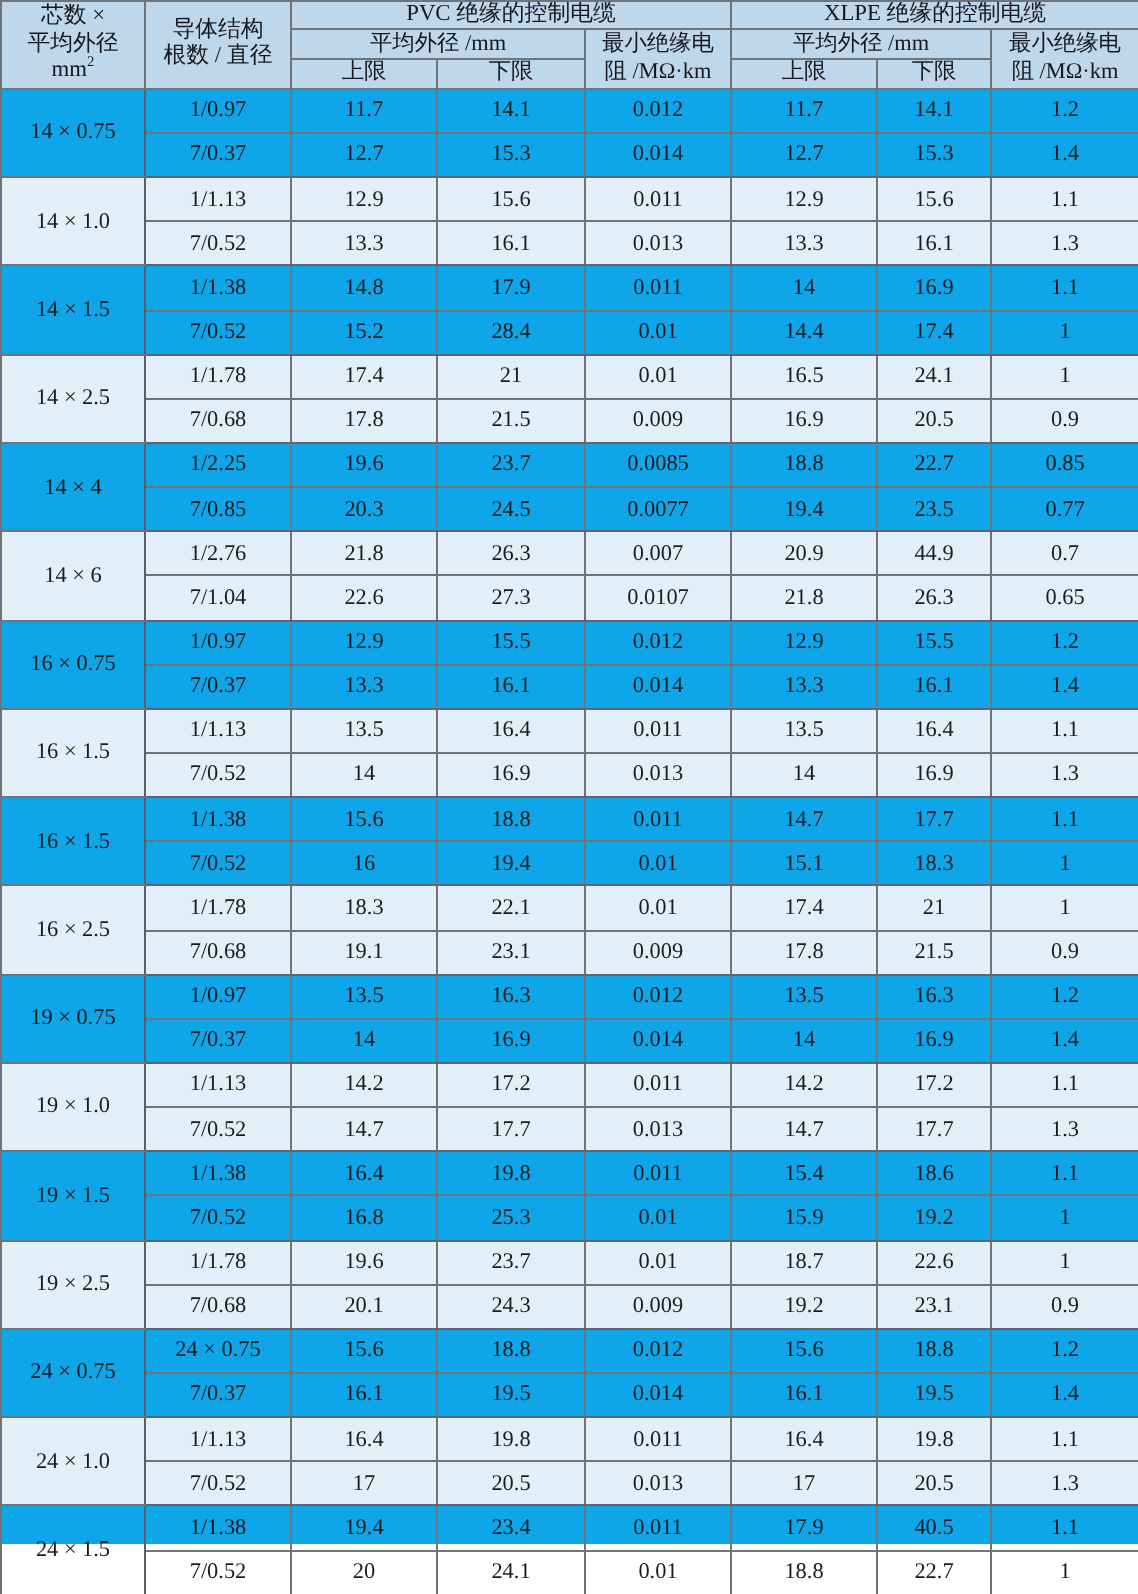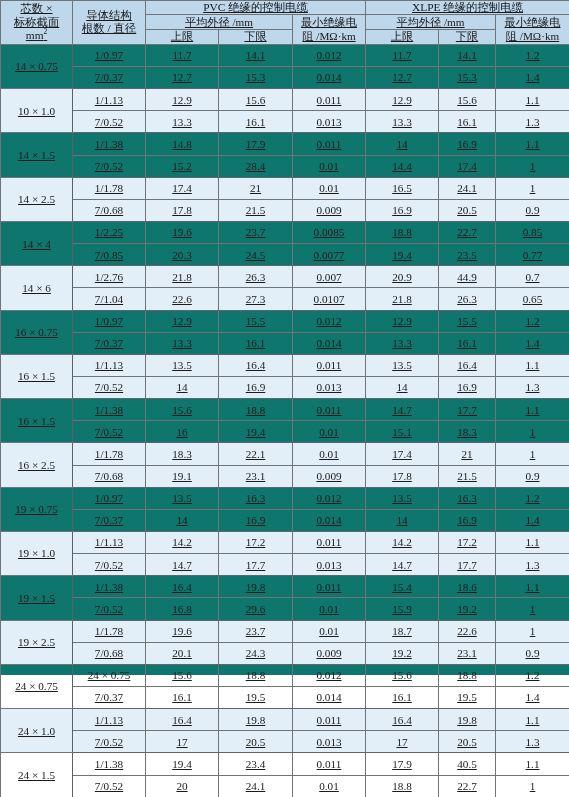--- a/index.html
+++ b/index.html
@@ -9,25 +9,24 @@
   }
   body {
     width: 569px;
     height: 797px;
     font-family: "Liberation Serif", "DejaVu Serif", serif;
     color: #1b1b1b;
     overflow: hidden;
   }
   #sheet {
     width: 569px;
-    height: 675px;
+    height: 772px;
     position: relative;
     box-sizing: border-box;
-    background: #0f766e;
-    text-decoration: underline;
+    background: #0ea5e9;
   }
   table.cable-table {
     border-collapse: collapse;
     table-layout: fixed;
     width: 569px;
     height: 797px;
     border: 1.4px solid #2b2b2b;
     box-sizing: border-box;
   }
   table.cable-table th,
@@ -104,21 +103,21 @@
       <col style="width:74px">
       <col style="width:73px">
       <col style="width:73px">
       <col style="width:57px">
       <col style="width:74px">
     </colgroup>
     <thead>
       <tr>
         <th class="hdr-top stack-cell" rowspan="3">
           <span class="hl">芯数 ×</span>
-          <span class="hl">标称截面</span>
+          <span class="hl">平均外径</span>
           <span class="hl"><span>mm</span><sup class="mm">2</sup></span>
         </th>
         <th class="hdr-top stack-cell" rowspan="3">
           <span class="hl">导体结构</span>
           <span class="hl">根数 / 直径</span>
         </th>
         <th class="hdr-top grp-sep-left" colspan="3">PVC 绝缘的控制电缆</th>
         <th class="hdr-top grp-sep-left" colspan="3">XLPE 绝缘的控制电缆</th>
       </tr>
       <tr>
@@ -154,21 +153,21 @@
         <tr class="pair-end">
           <td>7/0.37</td>
           <td class="grp-sep-left">12.7</td>
           <td>15.3</td>
           <td>0.014</td>
           <td class="grp-sep-left">12.7</td>
           <td>15.3</td>
           <td>1.4</td>
         </tr>
         <tr class="shaded pair-start">
-          <td class="spec" rowspan="2">10 × 1.0</td>
+          <td class="spec" rowspan="2">14 × 1.0</td>
           <td>1/1.13</td>
           <td class="grp-sep-left">12.9</td>
           <td>15.6</td>
           <td>0.011</td>
           <td class="grp-sep-left">12.9</td>
           <td>15.6</td>
           <td>1.1</td>
         </tr>
         <tr class="shaded pair-end">
           <td>7/0.52</td>
@@ -375,21 +374,21 @@
           <td class="grp-sep-left">16.4</td>
           <td>19.8</td>
           <td>0.011</td>
           <td class="grp-sep-left">15.4</td>
           <td>18.6</td>
           <td>1.1</td>
         </tr>
         <tr class="pair-end">
           <td>7/0.52</td>
           <td class="grp-sep-left">16.8</td>
-          <td>29.6</td>
+          <td>25.3</td>
           <td>0.01</td>
           <td class="grp-sep-left">15.9</td>
           <td>19.2</td>
           <td>1</td>
         </tr>
         <tr class="shaded pair-start">
           <td class="spec" rowspan="2">19 × 2.5</td>
           <td>1/1.78</td>
           <td class="grp-sep-left">19.6</td>
           <td>23.7</td>

